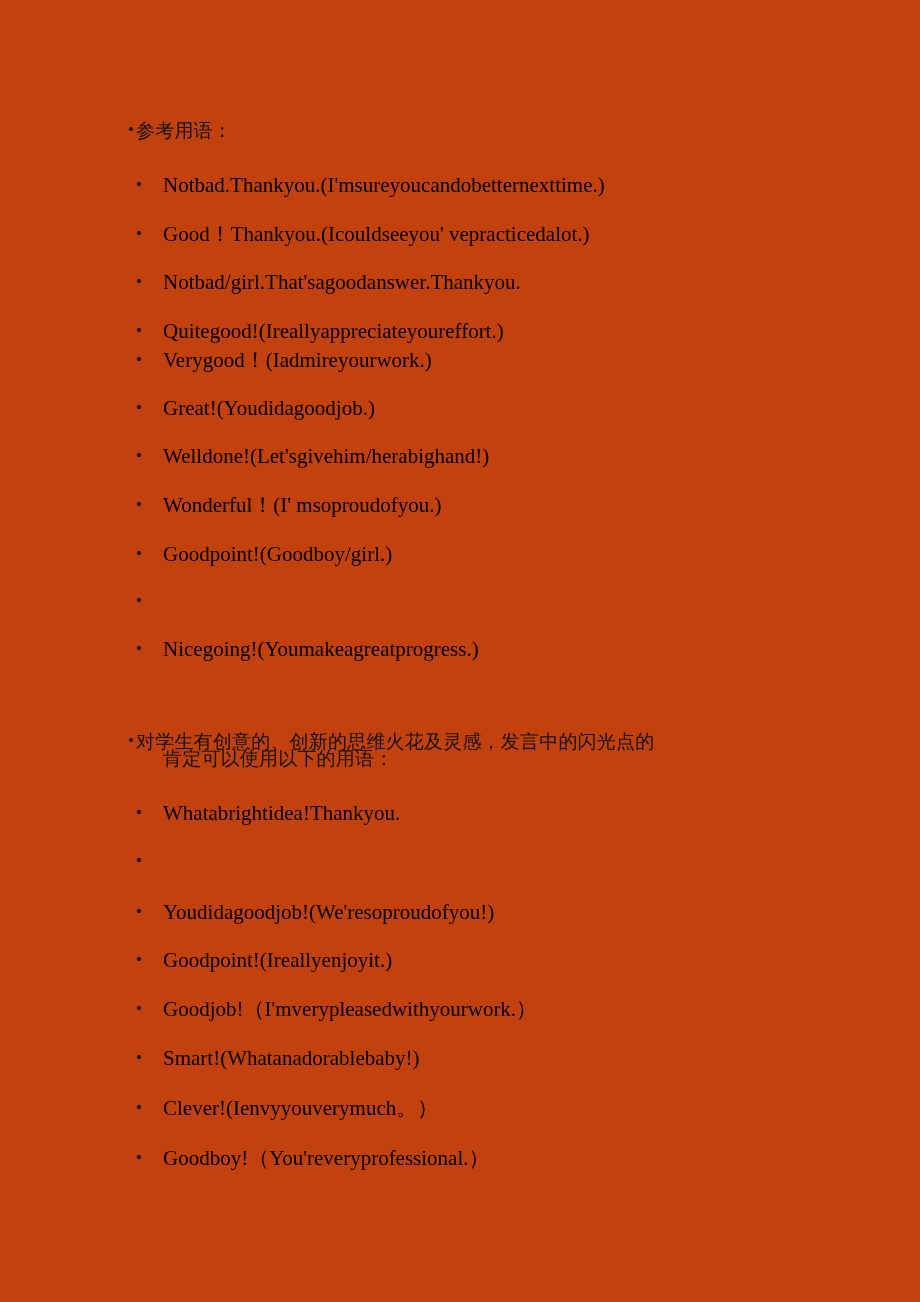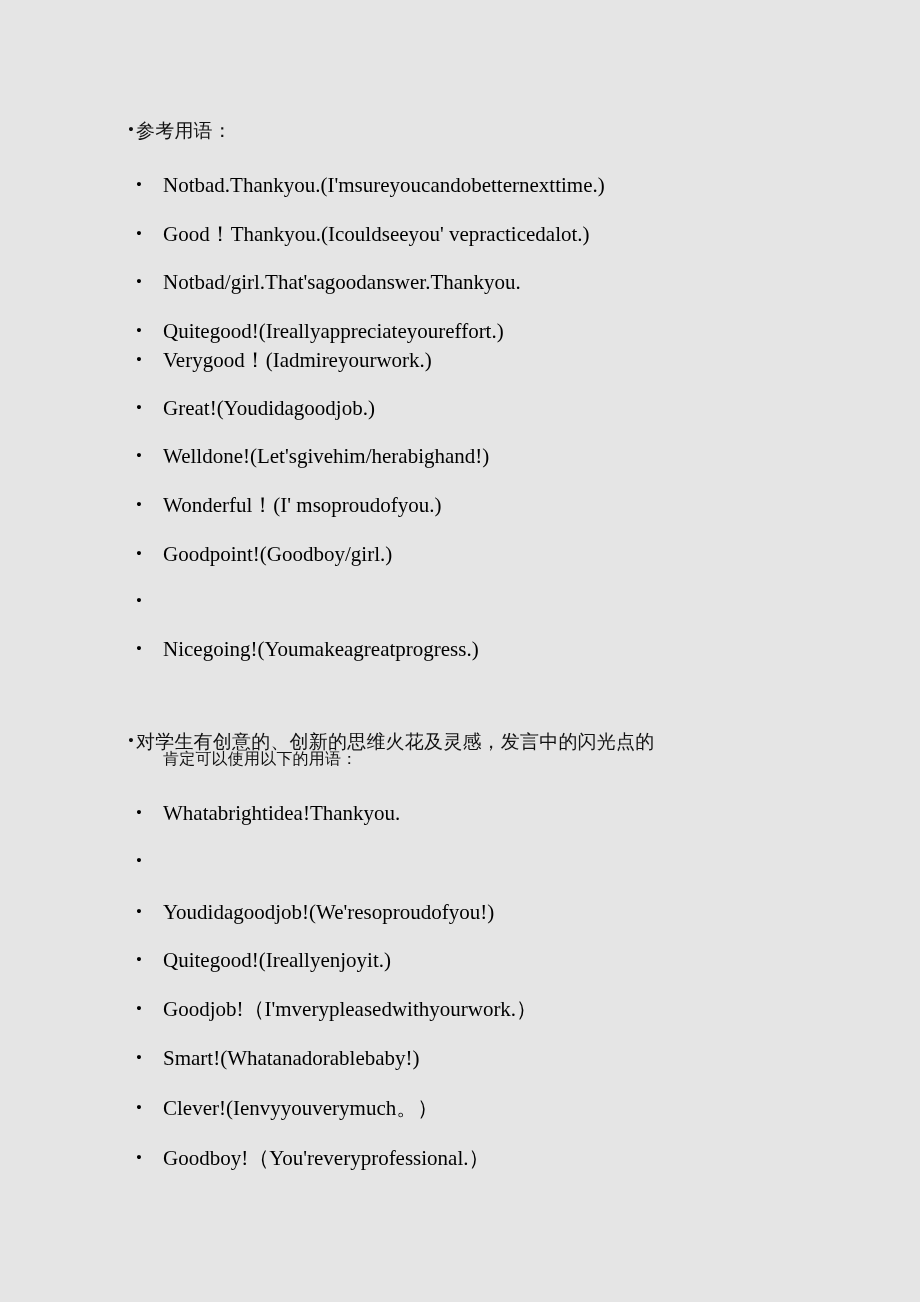--- a/index.html
+++ b/index.html
@@ -13,21 +13,21 @@
     position: relative;
     overflow: hidden;
     font-family: "Liberation Serif", "DejaVu Serif", serif;
     color: #000000;
     -webkit-font-smoothing: antialiased;
   }
 
   .page {
     position: absolute;
     inset: 0;
-    background: #e5e5e5;
+    background: #c2410c;
   }
 
   
   .cn-heading {
     position: absolute;
     left: 128px;
     font-family: "Liberation Sans", "DejaVu Sans", sans-serif;
     font-size: 19px;
     line-height: 26px;
     color: #111111;
@@ -38,21 +38,21 @@
     display: inline-block;
     width: 8px;
     font-family: "Liberation Serif", serif;
     font-size: 17px;
     vertical-align: 2px;
   }
   .cn-cont {
     position: absolute;
     left: 163px;
     font-family: "Liberation Sans", "DejaVu Sans", sans-serif;
-    font-size: 16px;
+    font-size: 19px;
     line-height: 26px;
     color: #111111;
     white-space: nowrap;
     letter-spacing: 0.2px;
   }
 
   
   .bullet-item {
     position: absolute;
     left: 136px;
@@ -142,21 +142,21 @@
   </div>
   <div class="bullet-item" style="top:846px;">
     <span class="marker">•</span>
   </div>
   <div class="bullet-item" style="top:897px;">
     <span class="marker">•</span>
     <span class="text">Youdidagoodjob!(We'resoproudofyou!)</span>
   </div>
   <div class="bullet-item" style="top:945px;">
     <span class="marker">•</span>
-    <span class="text">Quitegood!(Ireallyenjoyit.)</span>
+    <span class="text">Goodpoint!(Ireallyenjoyit.)</span>
   </div>
   <div class="bullet-item" style="top:994px;">
     <span class="marker">•</span>
     <span class="text">Goodjob!（I'mverypleasedwithyourwork.）</span>
   </div>
   <div class="bullet-item" style="top:1043px;">
     <span class="marker">•</span>
     <span class="text">Smart!(Whatanadorablebaby!)</span>
   </div>
   <div class="bullet-item" style="top:1093px;">

